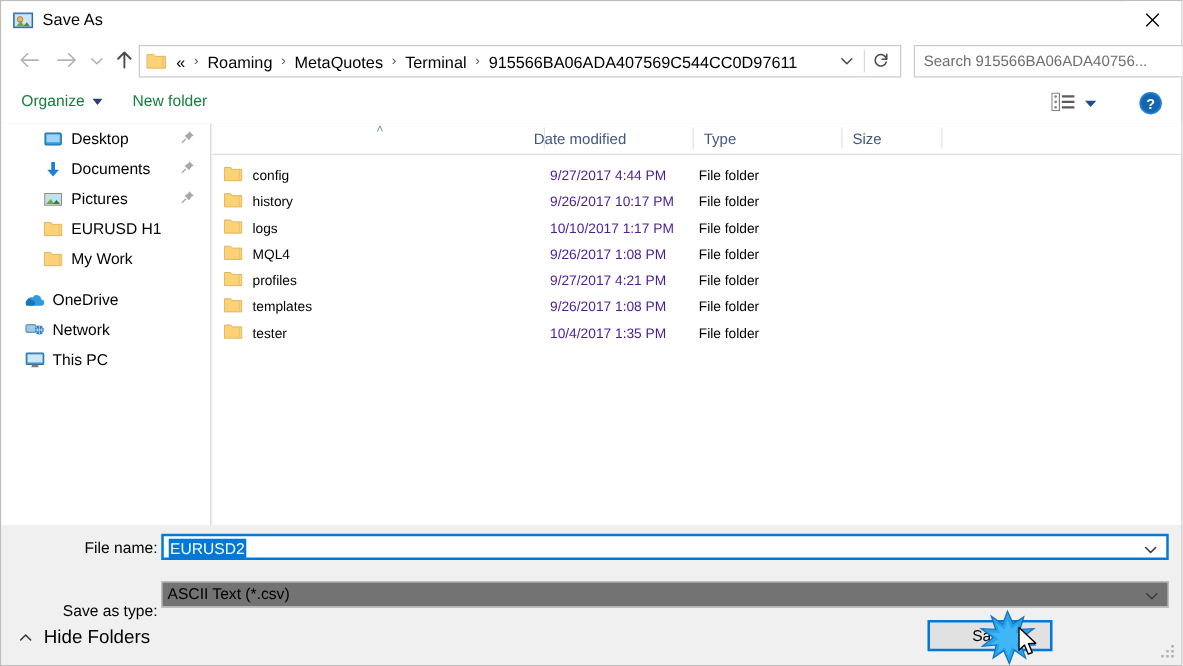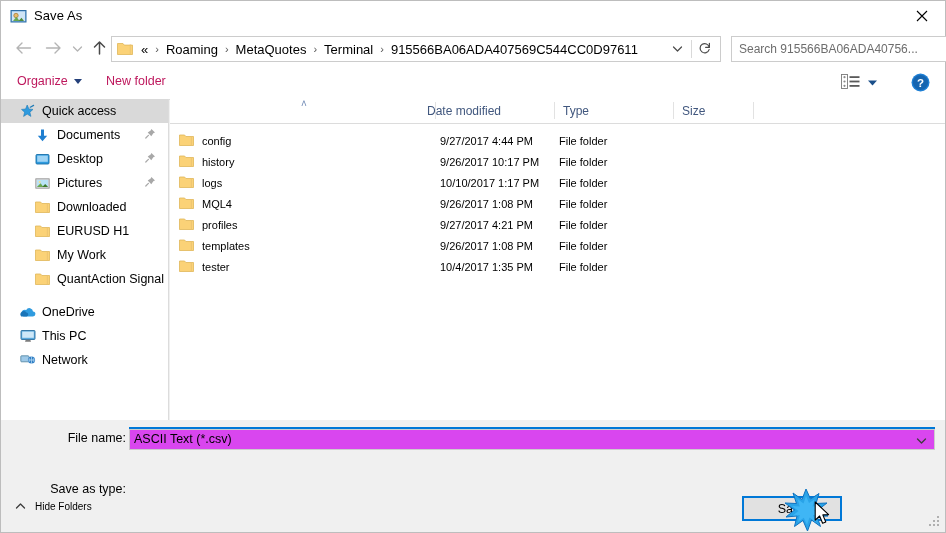--- a/index.html
+++ b/index.html
@@ -34,21 +34,21 @@
   .addr-chev{position:absolute;right:32px;top:0;height:24px;width:22px;display:flex;align-items:center;justify-content:center;}
   .addr-sep{position:absolute;right:28px;top:3px;width:1px;height:18px;background:#d9d9d9;}
   .addr-refresh{position:absolute;right:2px;top:0;height:24px;width:26px;display:flex;align-items:center;justify-content:center;}
 
   .searchbox{position:absolute;left:730px;top:4px;width:240px;height:26px;border:1px solid #cccccc;background:#fff;box-sizing:border-box;}
   .search-text{position:absolute;left:7px;top:5px;font-size:12px;color:#6d6d6d;white-space:nowrap;}
   .search-icon{position:absolute;right:7px;top:5px;}
 
   
   .toolbar{position:absolute;left:0;top:67px;width:944px;height:31px;background:#ffffff;border-bottom:1px solid #dcdcdc;}
-  .tb-item{position:absolute;top:6px;font-size:12.5px;color:#be185d;display:flex;align-items:center;gap:6px;}
+  .tb-item{position:absolute;top:6px;font-size:12.5px;color:#15803d;display:flex;align-items:center;gap:6px;}
   .tb-organize{left:16px;}
   .tb-newfolder{left:105px;}
   .caret-down{width:0;height:0;border-left:4px solid transparent;border-right:4px solid transparent;border-top:5px solid #24407a;}
   .tb-view{position:absolute;right:67px;top:6px;display:flex;align-items:center;gap:7px;}
   .tb-help{position:absolute;right:15px;top:5px;}
 
   
   .sidebar{position:absolute;left:0;top:98px;width:168px;height:321px;background:#ffffff;border-right:1px solid #dcdcdc;box-sizing:border-box;overflow:hidden;}
   .side-item{position:relative;height:24px;display:flex;align-items:center;font-size:12.5px;color:#000;}
   .side-item.sel{background:#d9d9d9;}
@@ -60,37 +60,37 @@
 
   
   .filelist{position:absolute;left:169px;top:98px;width:775px;height:321px;background:#ffffff;box-sizing:border-box;}
   .fl-header{position:relative;height:24px;border-bottom:1px solid #dcdcdc;background:#fff;}
   .fl-col{position:absolute;top:0;height:23px;display:flex;align-items:center;font-size:12px;color:#41577e;}
   .fl-col .lbl{padding-left:9px;}
   .col-div{position:absolute;top:3px;width:1px;height:17px;background:#e2e2e2;}
   .sortmark{position:absolute;left:131px;top:0px;font-size:10px;color:#6f89b5;line-height:10px;}
   .fl-row{position:relative;height:21px;display:flex;align-items:center;font-size:11px;color:#000;}
   .fl-name{position:absolute;left:9px;display:flex;align-items:center;gap:8px;}
-  .fl-date{position:absolute;left:270px;color:#000000;}
+  .fl-date{position:absolute;left:270px;color:#4c1d95;}
   .fl-type{position:absolute;left:389px;color:#000;}
   .fl-size{position:absolute;left:508px;color:#000;}
 
   
   .bottomzone{position:absolute;left:0;top:419px;width:944px;height:112px;background:#f0f0f0;}
   .fld-label{position:absolute;font-size:12.5px;color:#000;text-align:right;}
   .lbl-filename{left:20px;top:430px;width:105px;}
   .lbl-savetype{left:20px;top:481px;width:105px;}
   .combo{position:absolute;height:21px;box-sizing:border-box;}
   .combo-filename{left:128px;top:426px;width:806px;border:2px solid #0078d7;background:#fff;}
-  .combo-savetype{left:128px;top:428px;width:806px;border:1px solid #cccccc;background:#d946ef;}
+  .combo-savetype{left:128px;top:464px;width:806px;border:1px solid #cccccc;background:#737373;}
   .combo-val{position:absolute;left:4px;top:2px;font-size:12.5px;}
   .combo-val.sel{background:#0078d7;color:#fff;padding:1px 1px;}
   .combo-arrow{position:absolute;right:7px;top:4px;}
 
-  .hidefolders{position:absolute;left:14px;top:500px;display:flex;align-items:center;gap:9px;font-size:10px;color:#000;}
+  .hidefolders{position:absolute;left:14px;top:500px;display:flex;align-items:center;gap:9px;font-size:15px;color:#000;}
 
   .btn{position:absolute;top:495px;height:25px;box-sizing:border-box;display:flex;align-items:center;justify-content:center;font-size:12.5px;color:#000;background:#e1e1e1;border:1px solid #adadad;}
   .btn-save{left:741px;width:100px;border:2px solid #0078d7;background:#e1e1e1;}
   .btn-cancel{left:843px;width:91px;}
 
   .click-burst{position:absolute;left:782px;top:487px;width:46px;height:44px;pointer-events:none;}
   .cursor{position:absolute;left:813px;top:500px;width:18px;height:26px;pointer-events:none;}
 
   .grip{position:absolute;right:4px;bottom:3px;width:13px;height:13px;}
   .grip i{position:absolute;width:2px;height:2px;background:#b0b0b0;display:block;}
@@ -233,53 +233,44 @@
           <circle cx="9.5" cy="9.5" r="9" fill="#1e7fd4"></circle>
           <circle cx="9.5" cy="9.5" r="7.6" fill="#1565b0"></circle>
           <text x="9.5" y="14" font-size="11.5" font-family="Liberation Sans, sans-serif" font-weight="bold" fill="#ffffff" text-anchor="middle">?</text>
         </svg>
       </span>
     </div>
   </div>
 
   <div class="sidebar">
 
-    <div class="side-item sel lvl0">
+
+    <div class="side-item lvl1">
       <span class="side-ico">
         <svg width="15" height="15" viewBox="0 0 15 15">
-          <path d="M7.2 1 L8.9 5 L13 5.4 L9.9 8.2 L10.9 12.4 L7.2 10.1 L3.6 12.4 L4.6 8.2 L1.5 5.4 L5.6 5 Z" fill="#2f9bdf" stroke="#1e7ab5" stroke-width=".6"></path>
-          <path d="M10.3 3.2 L13.6 1.4" stroke="#1e7ab5" stroke-width="1.2" stroke-linecap="round"></path>
-        </svg>
-      </span>
-      <span class="side-label">Quick access</span>
-    </div>
-
-    <div class="side-item lvl1">
-      <span class="side-ico">
-        <svg width="15" height="15" viewBox="0 0 15 15">
-          <path d="M6 1.5 h3 v6.2 h3.2 L7.5 13.2 L2.8 7.7 H6 Z" fill="#1f7fd0"></path>
-        </svg>
-      </span>
-      <span class="side-label">Documents</span>
+          <rect x="1" y="2.5" width="13" height="9.5" rx="1" fill="#2f9bdf" stroke="#1a6fa8" stroke-width=".9"></rect>
+          <rect x="2.2" y="3.6" width="10.6" height="6.2" fill="#9fd4f5"></rect>
+        </svg>
+      </span>
+      <span class="side-label">Desktop</span>
       <span class="side-pin">
         <svg width="11" height="11" viewBox="0 0 11 11">
           <path d="M6.4 0.9 L10 4.5 L8.3 5.2 L6.3 8.2 L2.7 4.6 L5.7 2.6 Z" fill="#a8a8a8"></path>
           <path d="M3.4 7.4 L0.8 10" stroke="#a8a8a8" stroke-width="1.2" stroke-linecap="round"></path>
         </svg>
       </span>
     </div>
 
     <div class="side-item lvl1">
       <span class="side-ico">
         <svg width="15" height="15" viewBox="0 0 15 15">
-          <rect x="1" y="2.5" width="13" height="9.5" rx="1" fill="#2f9bdf" stroke="#1a6fa8" stroke-width=".9"></rect>
-          <rect x="2.2" y="3.6" width="10.6" height="6.2" fill="#9fd4f5"></rect>
-        </svg>
-      </span>
-      <span class="side-label">Desktop</span>
+          <path d="M6 1.5 h3 v6.2 h3.2 L7.5 13.2 L2.8 7.7 H6 Z" fill="#1f7fd0"></path>
+        </svg>
+      </span>
+      <span class="side-label">Documents</span>
       <span class="side-pin">
         <svg width="11" height="11" viewBox="0 0 11 11">
           <path d="M6.4 0.9 L10 4.5 L8.3 5.2 L6.3 8.2 L2.7 4.6 L5.7 2.6 Z" fill="#a8a8a8"></path>
           <path d="M3.4 7.4 L0.8 10" stroke="#a8a8a8" stroke-width="1.2" stroke-linecap="round"></path>
         </svg>
       </span>
     </div>
 
     <div class="side-item lvl1">
       <span class="side-ico">
@@ -293,92 +284,74 @@
       </span>
       <span class="side-label">Pictures</span>
       <span class="side-pin">
         <svg width="11" height="11" viewBox="0 0 11 11">
           <path d="M6.4 0.9 L10 4.5 L8.3 5.2 L6.3 8.2 L2.7 4.6 L5.7 2.6 Z" fill="#a8a8a8"></path>
           <path d="M3.4 7.4 L0.8 10" stroke="#a8a8a8" stroke-width="1.2" stroke-linecap="round"></path>
         </svg>
       </span>
     </div>
 
+
     <div class="side-item lvl1">
       <span class="side-ico">
         <svg width="15" height="14" viewBox="0 0 15 14">
           <path d="M0.5 2 h5.1 l1.2 1.5 h7.7 v9 h-14 z" fill="#fbd277" stroke="#e0b659" stroke-width=".8"></path>
           <path d="M12.4 3 v9.4" stroke="#e9c271" stroke-width=".8"></path>
         </svg>
       </span>
-      <span class="side-label">Downloaded</span>
+      <span class="side-label">EURUSD H1</span>
     </div>
 
     <div class="side-item lvl1">
       <span class="side-ico">
         <svg width="15" height="14" viewBox="0 0 15 14">
           <path d="M0.5 2 h5.1 l1.2 1.5 h7.7 v9 h-14 z" fill="#fbd277" stroke="#e0b659" stroke-width=".8"></path>
           <path d="M12.4 3 v9.4" stroke="#e9c271" stroke-width=".8"></path>
         </svg>
       </span>
-      <span class="side-label">EURUSD H1</span>
-    </div>
-
-    <div class="side-item lvl1">
-      <span class="side-ico">
-        <svg width="15" height="14" viewBox="0 0 15 14">
-          <path d="M0.5 2 h5.1 l1.2 1.5 h7.7 v9 h-14 z" fill="#fbd277" stroke="#e0b659" stroke-width=".8"></path>
-          <path d="M12.4 3 v9.4" stroke="#e9c271" stroke-width=".8"></path>
-        </svg>
-      </span>
       <span class="side-label">My Work</span>
     </div>
 
-    <div class="side-item lvl1">
-      <span class="side-ico">
-        <svg width="15" height="14" viewBox="0 0 15 14">
-          <path d="M0.5 2 h5.1 l1.2 1.5 h7.7 v9 h-14 z" fill="#fbd277" stroke="#e0b659" stroke-width=".8"></path>
-          <path d="M12.4 3 v9.4" stroke="#e9c271" stroke-width=".8"></path>
-        </svg>
-      </span>
-      <span class="side-label">QuantAction Signal</span>
-    </div>
 
     <div style="height:9px"></div>
 
     <div class="side-item lvl0">
       <span class="side-ico">
         <svg width="16" height="14" viewBox="0 0 16 14">
           <path d="M3.6 11.5 h9.2 a2.5 2.5 0 0 0 .2-5 A3.6 3.6 0 0 0 6.2 5 A3 3 0 0 0 3.6 11.5 Z" fill="#2f9bdf"></path>
           <path d="M1.2 11.5 h5.5 a2.1 2.1 0 0 0 -.3-4.1 A2.8 2.8 0 0 0 1.2 11.5 Z" fill="#1a74b8"></path>
         </svg>
       </span>
       <span class="side-label">OneDrive</span>
+    </div>
+
+    <div class="side-item lvl0">
+      <span class="side-ico">
+        <svg width="16" height="14" viewBox="0 0 16 14">
+          <rect x="0.8" y="2.8" width="8" height="6" rx=".7" fill="#9ec9e8" stroke="#4a7f9e" stroke-width=".8"></rect>
+          <circle cx="11.5" cy="7" r="3.6" fill="#2f7ec4"></circle>
+          <path d="M7.9 7 h7.2 M11.5 3.4 v7.2 M8.6 4.6 q2.9 2.4 0 4.8 M14.4 4.6 q-2.9 2.4 0 4.8" stroke="#bcdcf5" stroke-width=".7" fill="none"></path>
+        </svg>
+      </span>
+      <span class="side-label">Network</span>
     </div>
 
     <div class="side-item lvl0">
       <span class="side-ico">
         <svg width="16" height="14" viewBox="0 0 16 14">
           <rect x="1" y="1.5" width="14" height="9" rx=".8" fill="#5aa9dd" stroke="#2b6e9e" stroke-width=".9"></rect>
           <rect x="2.2" y="2.6" width="11.6" height="6.2" fill="#cfe8f8"></rect>
           <path d="M5 12.8 h6 l-.7-2 h-4.6 z" fill="#7d7d7d"></path>
         </svg>
       </span>
       <span class="side-label">This PC</span>
-    </div>
-
-    <div class="side-item lvl0">
-      <span class="side-ico">
-        <svg width="16" height="14" viewBox="0 0 16 14">
-          <rect x="0.8" y="2.8" width="8" height="6" rx=".7" fill="#9ec9e8" stroke="#4a7f9e" stroke-width=".8"></rect>
-          <circle cx="11.5" cy="7" r="3.6" fill="#2f7ec4"></circle>
-          <path d="M7.9 7 h7.2 M11.5 3.4 v7.2 M8.6 4.6 q2.9 2.4 0 4.8 M14.4 4.6 q-2.9 2.4 0 4.8" stroke="#bcdcf5" stroke-width=".7" fill="none"></path>
-        </svg>
-      </span>
-      <span class="side-label">Network</span>
     </div>
   </div>
 
   <div class="filelist">
 
     <div class="fl-header">
       <div class="sortmark">˄</div>
       <div class="col-div" style="left:265px;"></div>
       <div class="fl-col" style="left:248px;width:119px;">
         <span class="lbl">Date modified</span>

